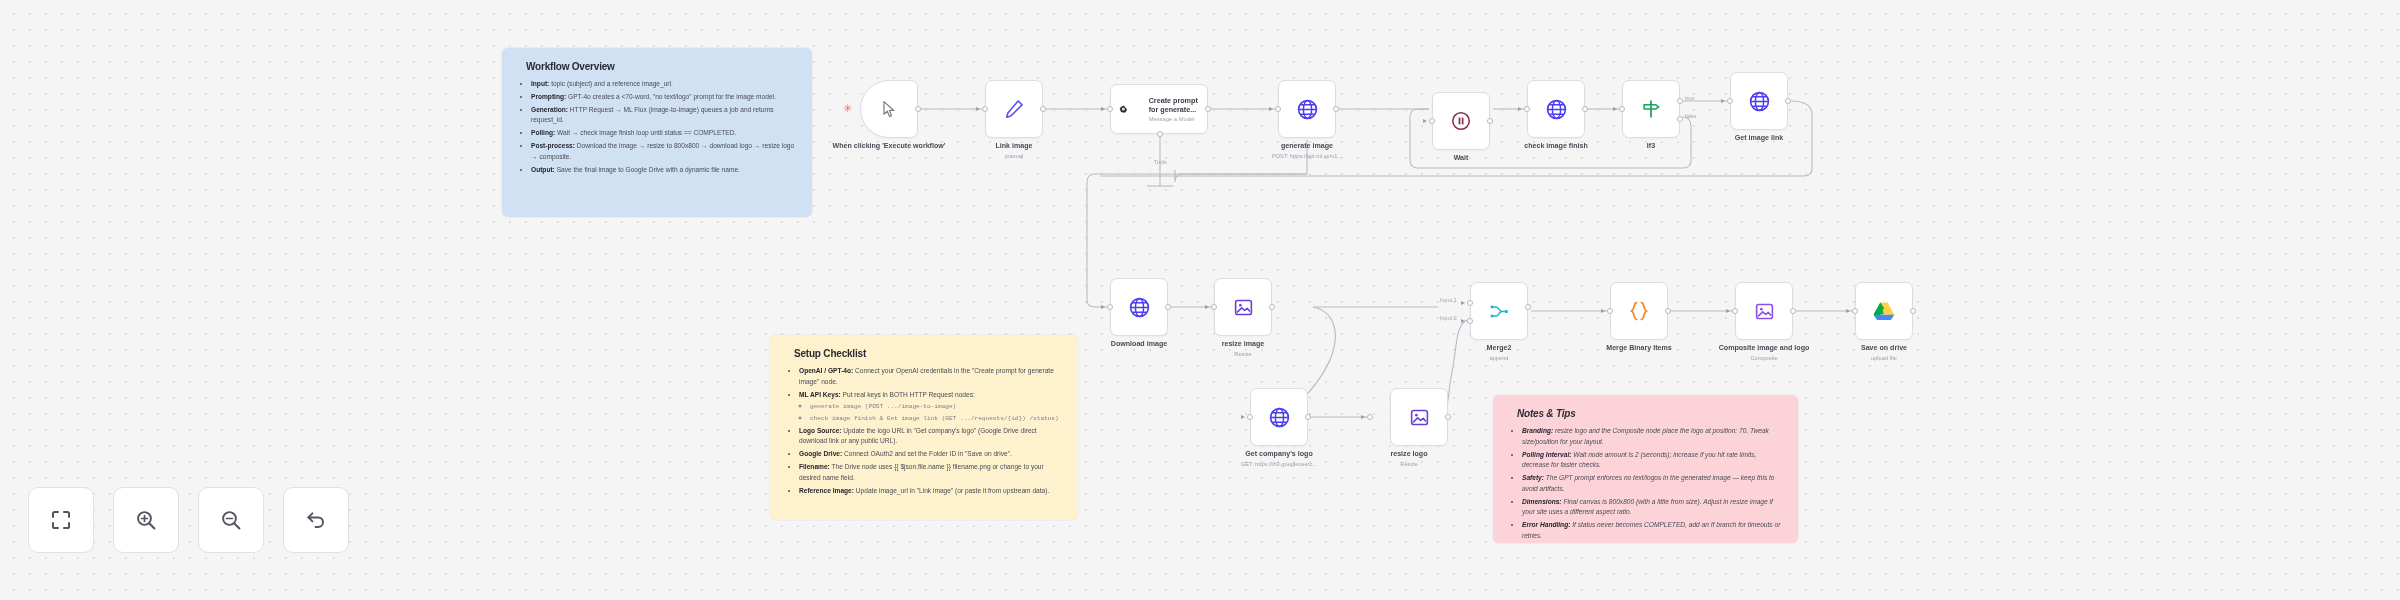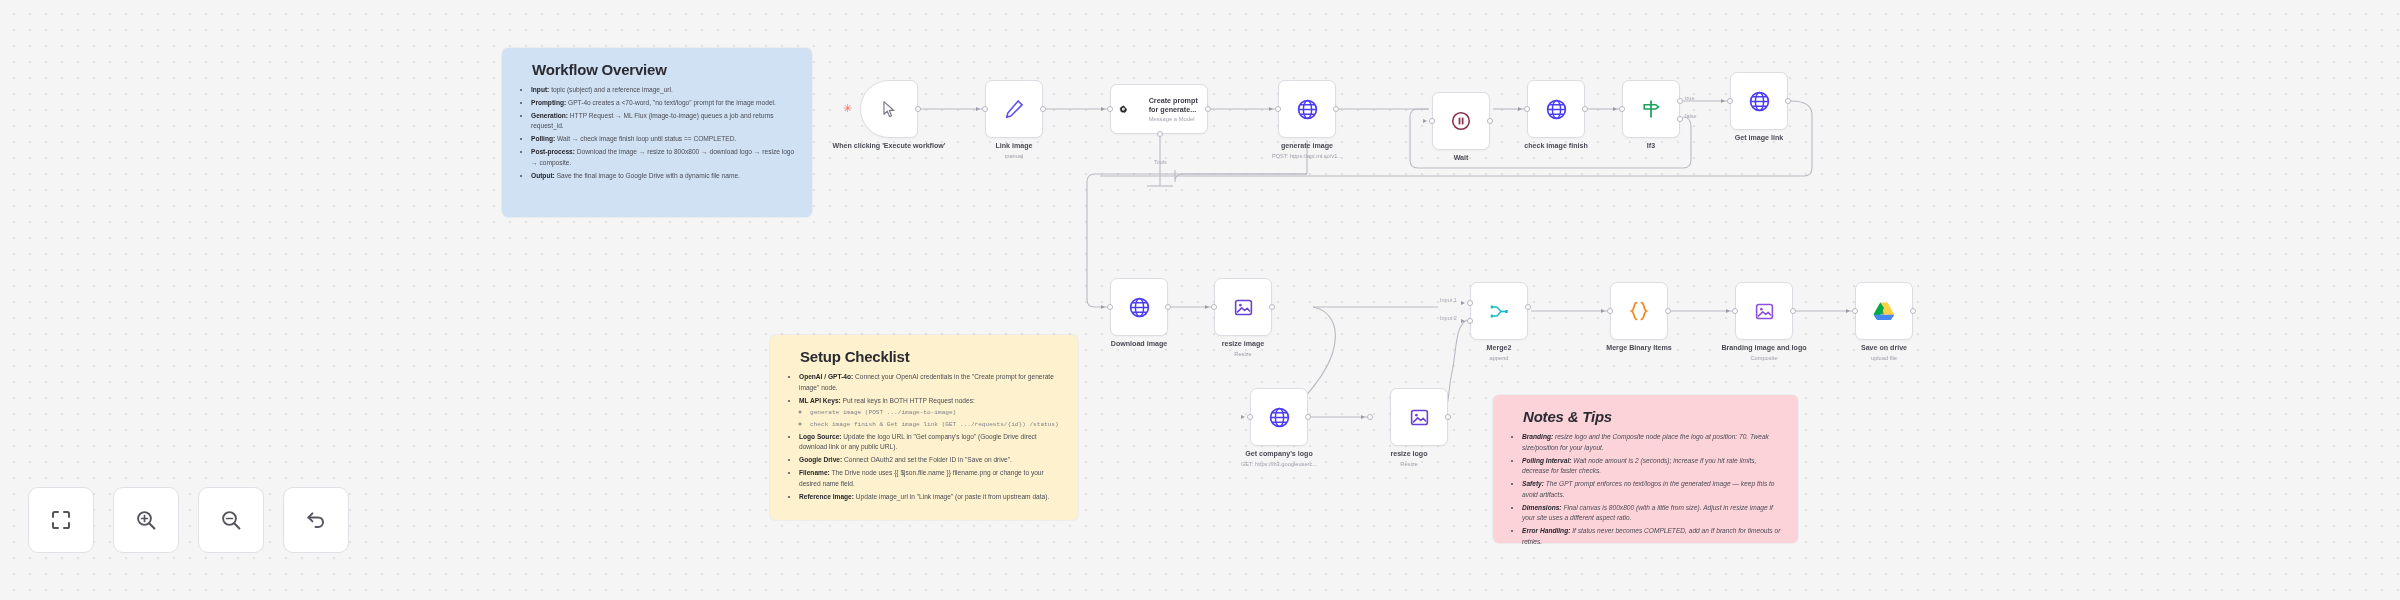--- a/index.html
+++ b/index.html
@@ -22,22 +22,22 @@
   #edges { position: absolute; left: 0; top: 0; width: 2400px; height: 600px; pointer-events: none; }
 
   
   .sticky {
     position: absolute;
     border-radius: 6px;
     padding: 13px 16px 14px 16px;
     box-shadow: 0 0 0 1px rgba(0,0,0,0.035);
   }
   .sticky h3 {
-    margin: 0 0 7px 14px;
-    font-size: 15px;
+    margin: 0 0 7px 8px;
+    font-size: 10px;
     font-weight: 700;
     letter-spacing: -0.2px;
     color: #2b2b33;
   }
   .sticky ul { margin: 0; padding-left: 13px; }
   .sticky li {
     font-size: 6.6px;
     line-height: 1.62;
     color: #4b4b56;
     margin-bottom: 2.2px;
@@ -424,21 +424,21 @@
       <div class="arrow"></div>
       <div class="port in"></div>
       <svg class="ic" width="21" height="21" viewBox="0 0 24 24">
         <rect x="3" y="4" width="18" height="16" rx="2.4" fill="none" stroke="#8b4fe0" stroke-width="1.8"></rect>
         <circle cx="8.4" cy="9.3" r="1.5" fill="#8b4fe0"></circle>
         <path d="M4.6 17.6 L10 12.4 L13.4 15.5 L16.2 12.9 L19.4 16.6" fill="none" stroke="#8b4fe0" stroke-width="1.7" stroke-linejoin="round"></path>
       </svg>
       <div class="port out"></div>
     </div>
     <div class="caption">
-      <span>Branding image and logo</span>
+      <span>Composite image and logo</span>
       <span class="subcaption">Composite</span>
     </div>
   </div>
 
   <div class="node" style="left:1855px; top:282px;">
     <div class="box">
       <div class="arrow"></div>
       <div class="port in"></div>
       <svg class="ic" width="22" height="20" viewBox="0 0 26 23">
         <path d="M8.7 1.5 L17.3 1.5 L21.6 15.6 L13 15.6 Z" fill="#ffcf44"></path>

